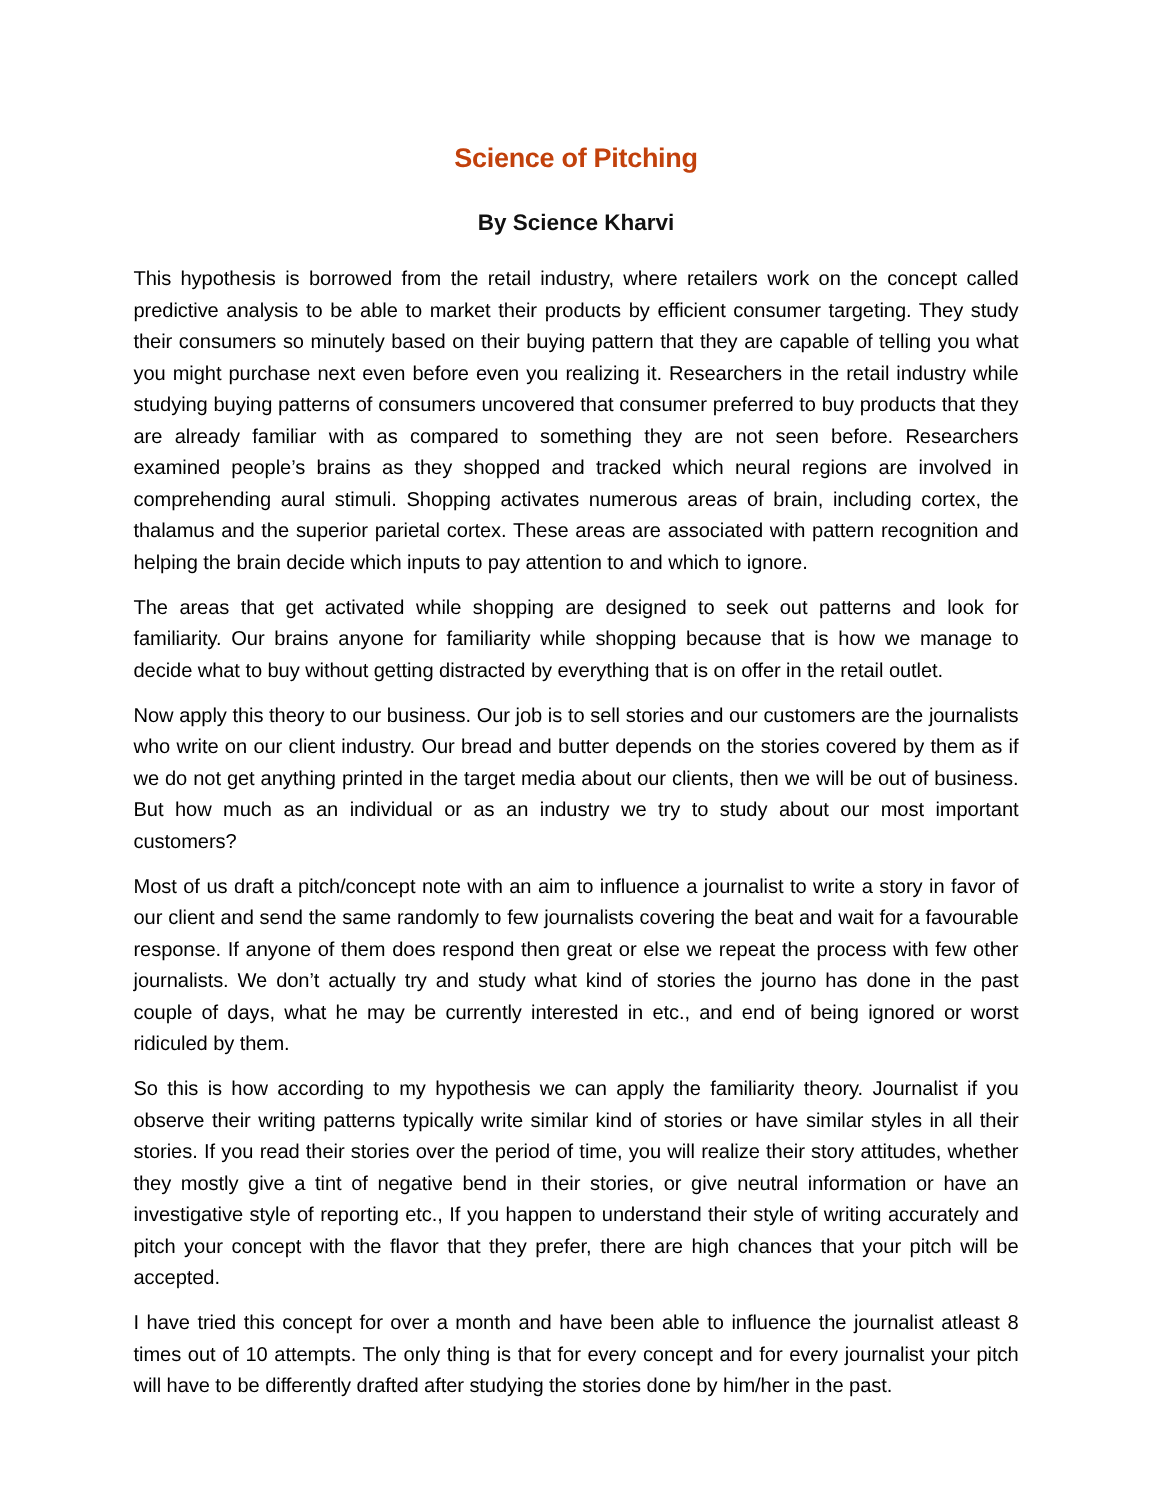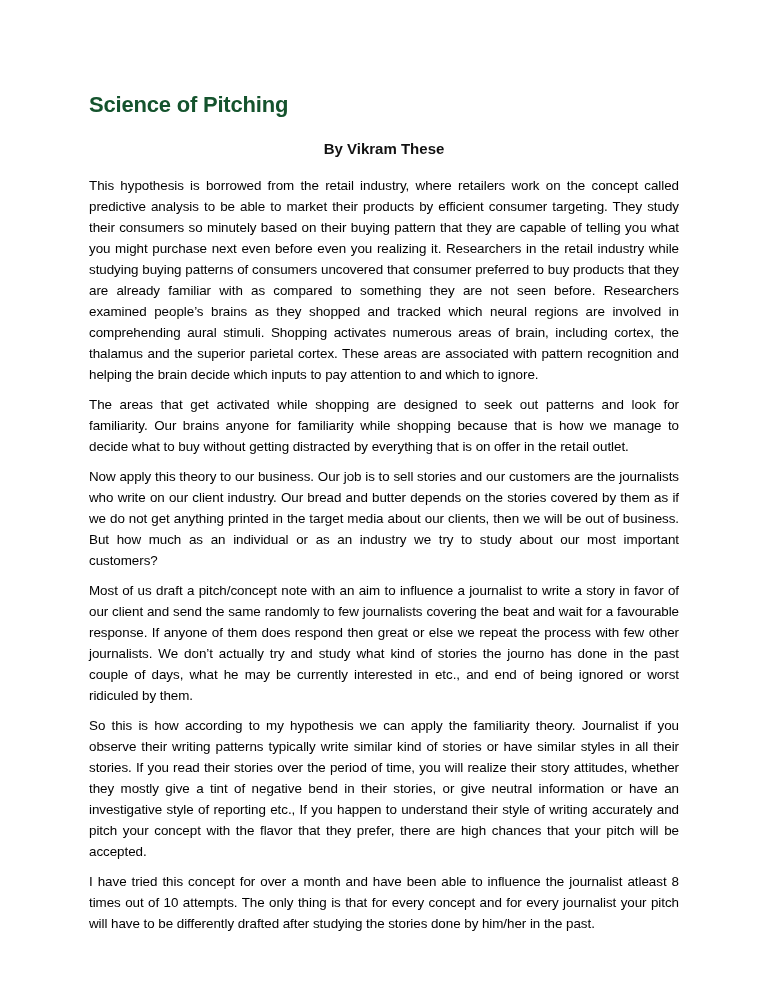--- a/index.html
+++ b/index.html
@@ -16,25 +16,25 @@
   }
   .page {
     box-sizing: border-box;
     width: 768px;
     height: 994px;
     padding: 0 89px;
     background: #ffffff;
   }
   .doc-title {
     margin: 90px 0 0 0;
-    font-size: 22px;
+    font-size: 18px;
     line-height: 30px;
     font-weight: 700;
-    text-align: left;
-    color: #14532d;
+    text-align: center;
+    color: #c2410c;
     letter-spacing: -0.2px;
   }
   .doc-byline {
     margin: 18px 0 0 0;
     font-size: 15px;
     line-height: 22px;
     font-weight: 700;
     text-align: center;
     color: #111111;
   }
@@ -49,21 +49,21 @@
     text-justify: inter-word;
     color: #000000;
     letter-spacing: -0.05px;
   }
 </style>
 </head>
 <body>
 
 <div class="page">
   <h1 class="doc-title">Science of Pitching</h1>
-  <h2 class="doc-byline">By Vikram These</h2>
+  <h2 class="doc-byline">By Science Kharvi</h2>
   <div class="doc-body">
     <p class="body-para">This hypothesis is borrowed from the retail industry, where retailers work on the concept called predictive analysis to be able to market their products by efficient consumer targeting. They study their consumers so minutely based on their buying pattern that they are capable of telling you what you might purchase next even before even you realizing it. Researchers in the retail industry while studying buying patterns of consumers uncovered that consumer preferred to buy products that they are already familiar with as compared to something they are not seen before. Researchers examined people’s brains as they shopped and tracked which neural regions are involved in comprehending aural stimuli. Shopping activates numerous areas of brain, including cortex, the thalamus and the superior parietal cortex. These areas are associated with pattern recognition and helping the brain decide which inputs to pay attention to and which to ignore.</p>
     <p class="body-para">The areas that get activated while shopping are designed to seek out patterns and look for familiarity. Our brains anyone for familiarity while shopping because that is how we manage to decide what to buy without getting distracted by everything that is on offer in the retail outlet.</p>
     <p class="body-para">Now apply this theory to our business. Our job is to sell stories and our customers are the journalists who write on our client industry. Our bread and butter depends on the stories covered by them as if we do not get anything printed in the target media about our clients, then we will be out of business. But how much as an individual or as an industry we try to study about our most important customers?</p>
     <p class="body-para">Most of us draft a pitch/concept note with an aim to influence a journalist to write a story in favor of our client and send the same randomly to few journalists covering the beat and wait for a favourable response. If anyone of them does respond then great or else we repeat the process with few other journalists. We don’t actually try and study what kind of stories the journo has done in the past couple of days, what he may be currently interested in etc., and end of being ignored or worst ridiculed by them.</p>
     <p class="body-para">So this is how according to my hypothesis we can apply the familiarity theory. Journalist if you observe their writing patterns typically write similar kind of stories or have similar styles in all their stories. If you read their stories over the period of time, you will realize their story attitudes, whether they mostly give a tint of negative bend in their stories, or give neutral information or have an investigative style of reporting etc., If you happen to understand their style of writing accurately and pitch your concept with the flavor that they prefer, there are high chances that your pitch will be accepted.</p>
     <p class="body-para">I have tried this concept for over a month and have been able to influence the journalist atleast 8 times out of 10 attempts. The only thing is that for every concept and for every journalist your pitch will have to be differently drafted after studying the stories done by him/her in the past.</p>
   </div>
 </div>
 

